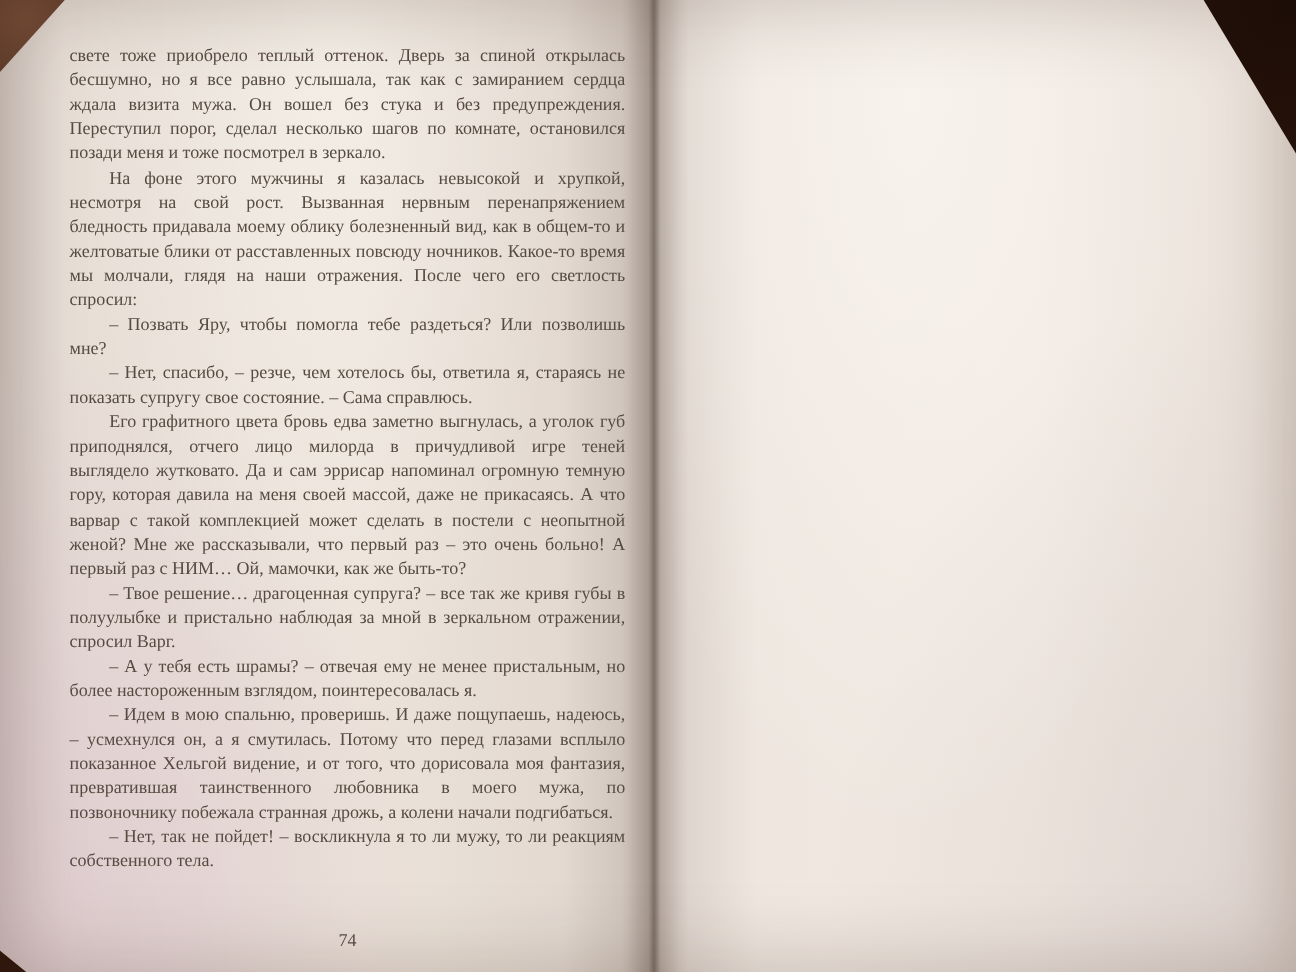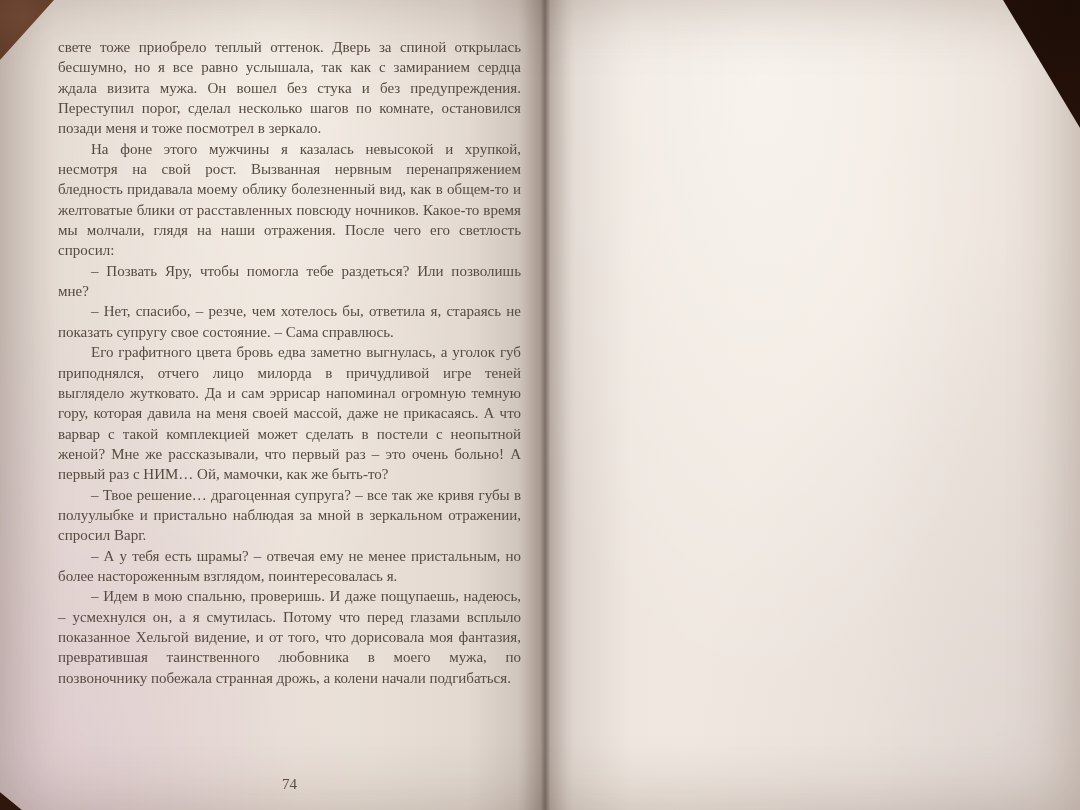--- a/index.html
+++ b/index.html
@@ -73,20 +73,21 @@
     <div class="page page-left">
       <div class="text-col text-left">
         <p class="no-indent">свете тоже приобрело теплый оттенок. Дверь за спиной открылась бесшумно, но я все равно услышала, так как с замиранием сердца ждала визита мужа. Он вошел без стука и без предупреждения. Переступил порог, сделал несколько шагов по комнате, остановился позади меня и тоже посмотрел в зеркало.</p>
         <p>На фоне этого мужчины я казалась невысокой и хрупкой, несмотря на свой рост. Вызванная нервным перенапряжением бледность придавала моему облику болезненный вид, как в общем-то и желтоватые блики от расставленных повсюду ночников. Какое-то время мы молчали, глядя на наши отражения. После чего его светлость спросил:</p>
         <p>– Позвать Яру, чтобы помогла тебе раздеться? Или позволишь мне?</p>
         <p>– Нет, спасибо, – резче, чем хотелось бы, ответила я, стараясь не показать супругу свое состояние. – Сама справлюсь.</p>
         <p>Его графитного цвета бровь едва заметно выгнулась, а уголок губ приподнялся, отчего лицо милорда в причудливой игре теней выглядело жутковато. Да и сам эррисар напоминал огромную темную гору, которая давила на меня своей массой, даже не прикасаясь. А что варвар с такой комплекцией может сделать в постели с неопытной женой? Мне же рассказывали, что первый раз – это очень больно! А первый раз с НИМ… Ой, мамочки, как же быть-то?</p>
         <p>– Твое решение… драгоценная супруга? – все так же кривя губы в полуулыбке и пристально наблюдая за мной в зеркальном отражении, спросил Варг.</p>
         <p>– А у тебя есть шрамы? – отвечая ему не менее пристальным, но более настороженным взглядом, поинтересовалась я.</p>
         <p>– Идем в мою спальню, проверишь. И даже пощупаешь, надеюсь, – усмехнулся он, а я смутилась. Потому что перед глазами всплыло показанное Хельгой видение, и от того, что дорисовала моя фантазия, превратившая таинственного любовника в моего мужа, по позвоночнику побежала странная дрожь, а колени начали подгибаться.</p>
+        <p>– Нет, так не пойдет! – воскликнула я то ли мужу, то ли реакциям собственного тела.</p>
       </div>
       <div class="pageno pageno-left">74</div>
     </div>
 
     <div class="page page-right">
       
       
     </div>
 
     <div class="gutter"></div>

